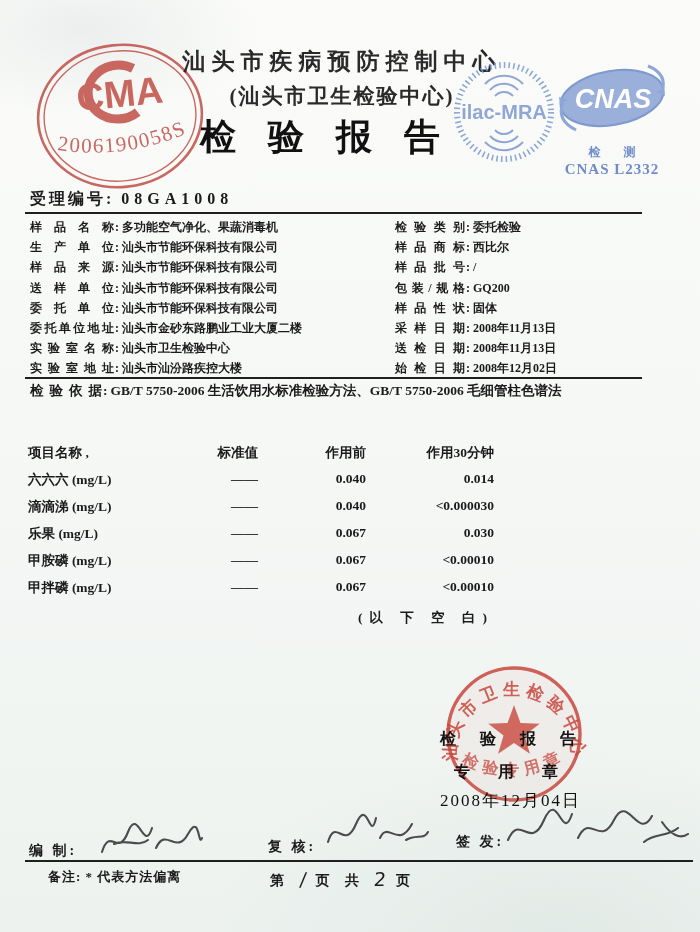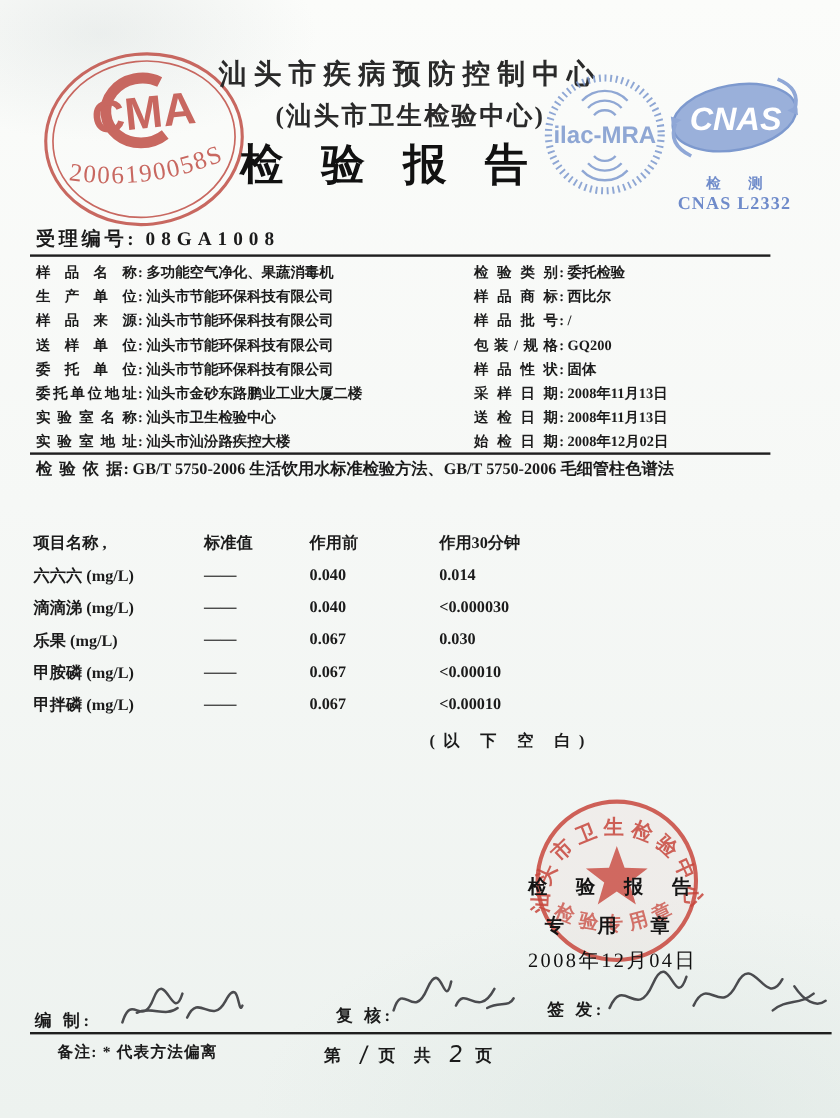--- a/index.html
+++ b/index.html
@@ -44,33 +44,33 @@
   .form-right .flabel { width:70px; }
   .fcolon { margin:0 3px 0 1px; }
   .basis-row { top:382px; left:30px; width:660px; font-size:13.5px; font-weight:600; white-space:nowrap; }
   .basis-row .flabel { width:72px; }
 
   
   .results { top:444px; left:28px; width:490px; display:grid;
              grid-template-columns:142px 88px 108px 128px; row-gap:9px;
              font-size:13.5px; font-weight:600; }
   .results .hdr { font-weight:700; }
-  .c-std, .c-pre, .c-post { text-align:left; }
+  .c-std, .c-pre, .c-post { text-align:right; }
   .endnote { grid-column:1 / span 4; text-align:right; padding-left:68px; letter-spacing:7px; font-weight:600; margin-top:3px; }
 
   
   .stamp-svg { top:656px; left:430px; width:170px; height:168px; }
   .stamp-ov1 { top:729px; left:440px; font-size:16px; font-weight:700; letter-spacing:10px; color:#141414; }
   .stamp-ov2 { top:762px; left:454px; font-size:16px; font-weight:700; letter-spacing:12px; color:#141414; }
   .stamp-date { top:789px; left:440px; font-size:17px; font-weight:400; letter-spacing:2px; color:#111; }
 
   
   .sig-label { font-size:14px; font-weight:700; letter-spacing:3px; }
   .sig-prep { top:842px; left:29px; }
-  .sig-rev  { top:838px; left:280px; }
+  .sig-rev  { top:838px; left:268px; }
   .sig-iss  { top:833px; left:456px; }
   .sig-svg { stroke:#2e2e33; stroke-width:2.1; fill:none; stroke-linecap:round; opacity:.85; }
   .note-row { top:868px; left:48px; font-size:13px; font-weight:700; letter-spacing:1px; }
   .page-row { top:867px; left:270px; font-size:14px; font-weight:700; letter-spacing:6px; }
   .hand { display:inline-block; font-size:19px; font-weight:400; letter-spacing:0; transform:skewX(-6deg); position:relative; top:1px; font-family:"DejaVu Sans",sans-serif; }
 </style>
 </head>
 <body>
 
 <div id="page">

